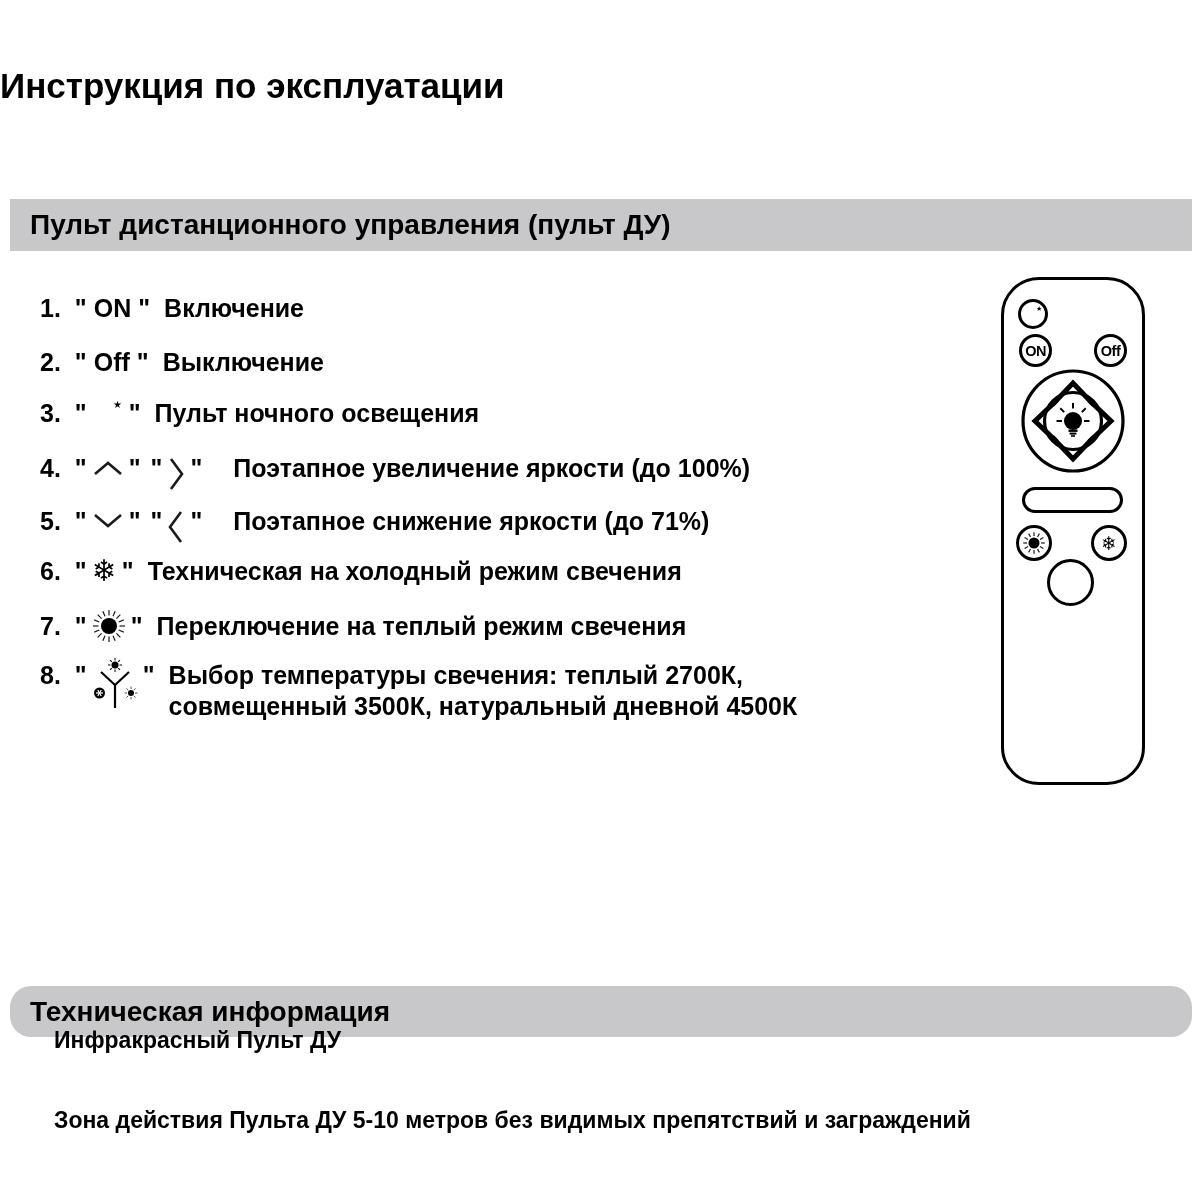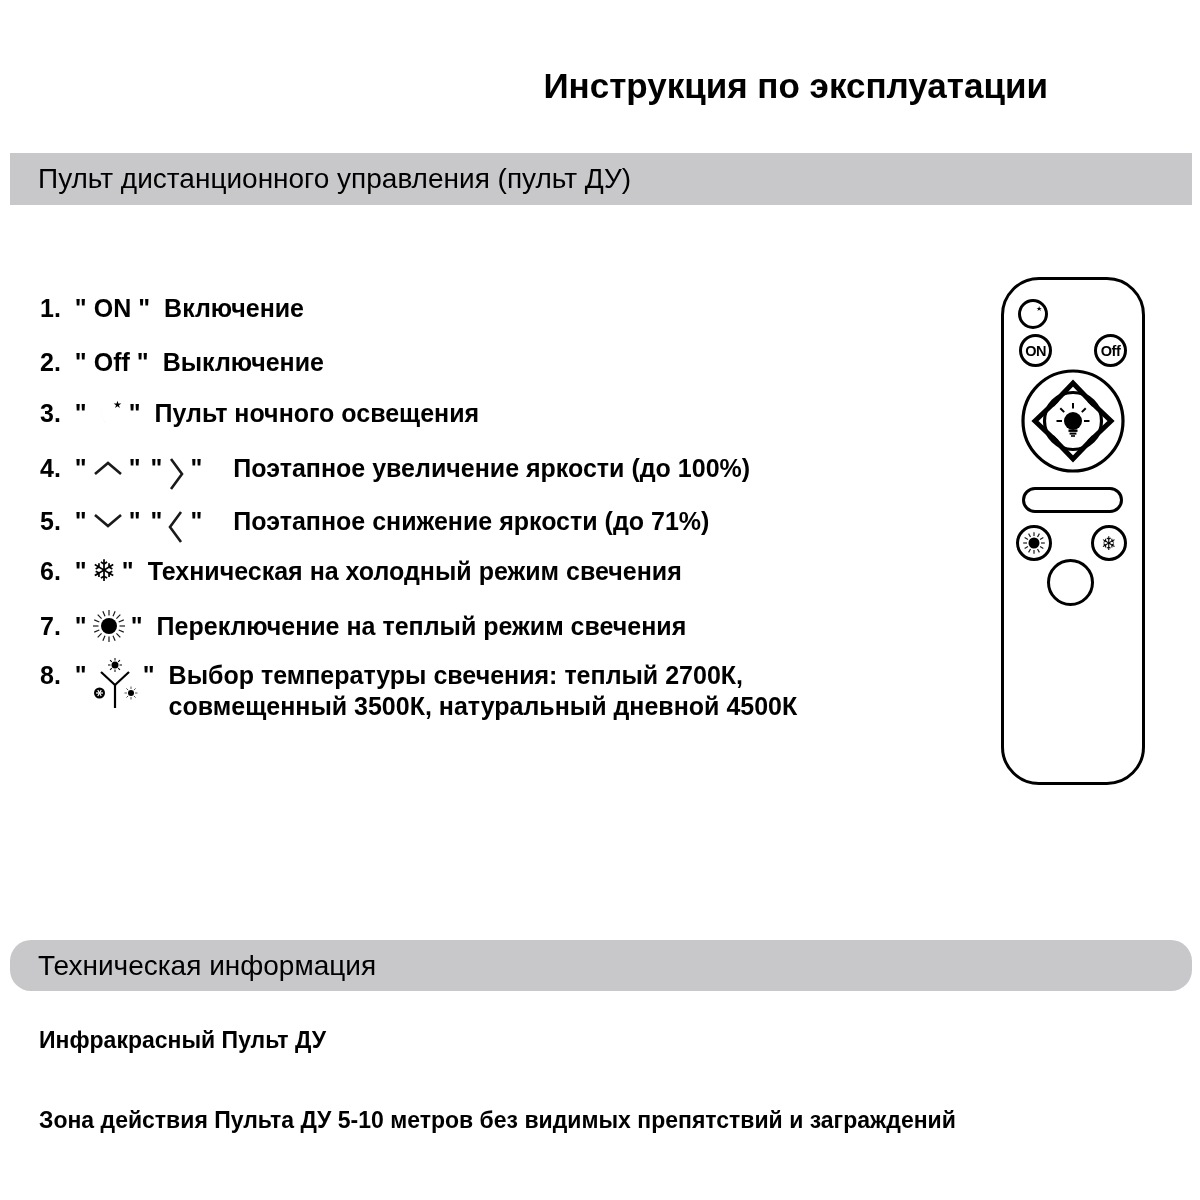--- a/index.html
+++ b/index.html
@@ -1,38 +1,38 @@
 <!DOCTYPE html>
 <html><head>
 <meta charset="utf-8">
 <style>
   html,body{margin:0;padding:0;background:#fff;}
   .page{position:relative;width:1200px;height:1200px;background:#fff;overflow:hidden;
         font-family:"Liberation Sans","DejaVu Sans",sans-serif;color:#000;}
-  .title{position:absolute;top:66px;left:0;width:1048px;text-align:right;
+  .title{position:absolute;top:66px;left:0;width:1048px;text-align:left;
          font-size:35px;font-weight:bold;}
   .bar{position:absolute;left:10px;width:1182px;height:52px;background:#c8c8ca;
-       font-size:28px;font-weight:normal;line-height:52px;padding-left:28px;box-sizing:border-box;}
+       font-size:28px;font-weight:bold;line-height:52px;padding-left:20px;box-sizing:border-box;margin-top:46px;}
   .bar1{top:153px;}
   .bar2{top:940px;height:51px;line-height:51px;border-radius:21px;}
   .row{position:absolute;left:40px;display:flex;align-items:center;white-space:nowrap;
        font-size:25px;font-weight:bold;}
   .row .num{margin-right:9px;}
   .row .q{margin:0 5px;}
   .row .term{margin:0 2px;}
   .row .label{margin-left:9px;}
   .row .label-wide{margin-left:26px;}
   .icongrp{display:inline-flex;align-items:center;}
   .dip{transform:translateY(6px);}
   .snowglyph{font-family:"DejaVu Sans","Liberation Sans",sans-serif;font-size:30px;line-height:30px;}
   .two-line div{line-height:31px;}
   .row8{align-items:flex-start;}
   .row8 .head{display:inline-flex;align-items:center;height:31px;}
   
-  .tech{position:absolute;left:39px;font-size:23px;font-weight:bold;line-height:28px;}
+  .tech{position:absolute;left:54px;font-size:23px;font-weight:bold;line-height:28px;}
   
   .remote{position:absolute;left:1001px;top:277px;width:144px;height:508px;box-sizing:border-box;
           border:3px solid #000;border-radius:38px;background:#fff;}
   .rbtn{position:absolute;box-sizing:border-box;border:3px solid #000;border-radius:50%;
         display:flex;align-items:center;justify-content:center;background:#fff;}
   .moon-btn{left:14px;top:19px;width:30px;height:30px;}
   .on-btn{left:15px;top:54px;width:33px;height:33px;font-size:14.5px;font-weight:bold;letter-spacing:-0.5px;}
   .off-btn{left:90px;top:54px;width:33px;height:33px;font-size:14.5px;font-weight:bold;letter-spacing:-0.5px;}
   .dpad{position:absolute;left:17px;top:89px;width:104px;height:104px;}
   .pill{position:absolute;left:18px;top:207px;width:101px;height:26px;box-sizing:border-box;

